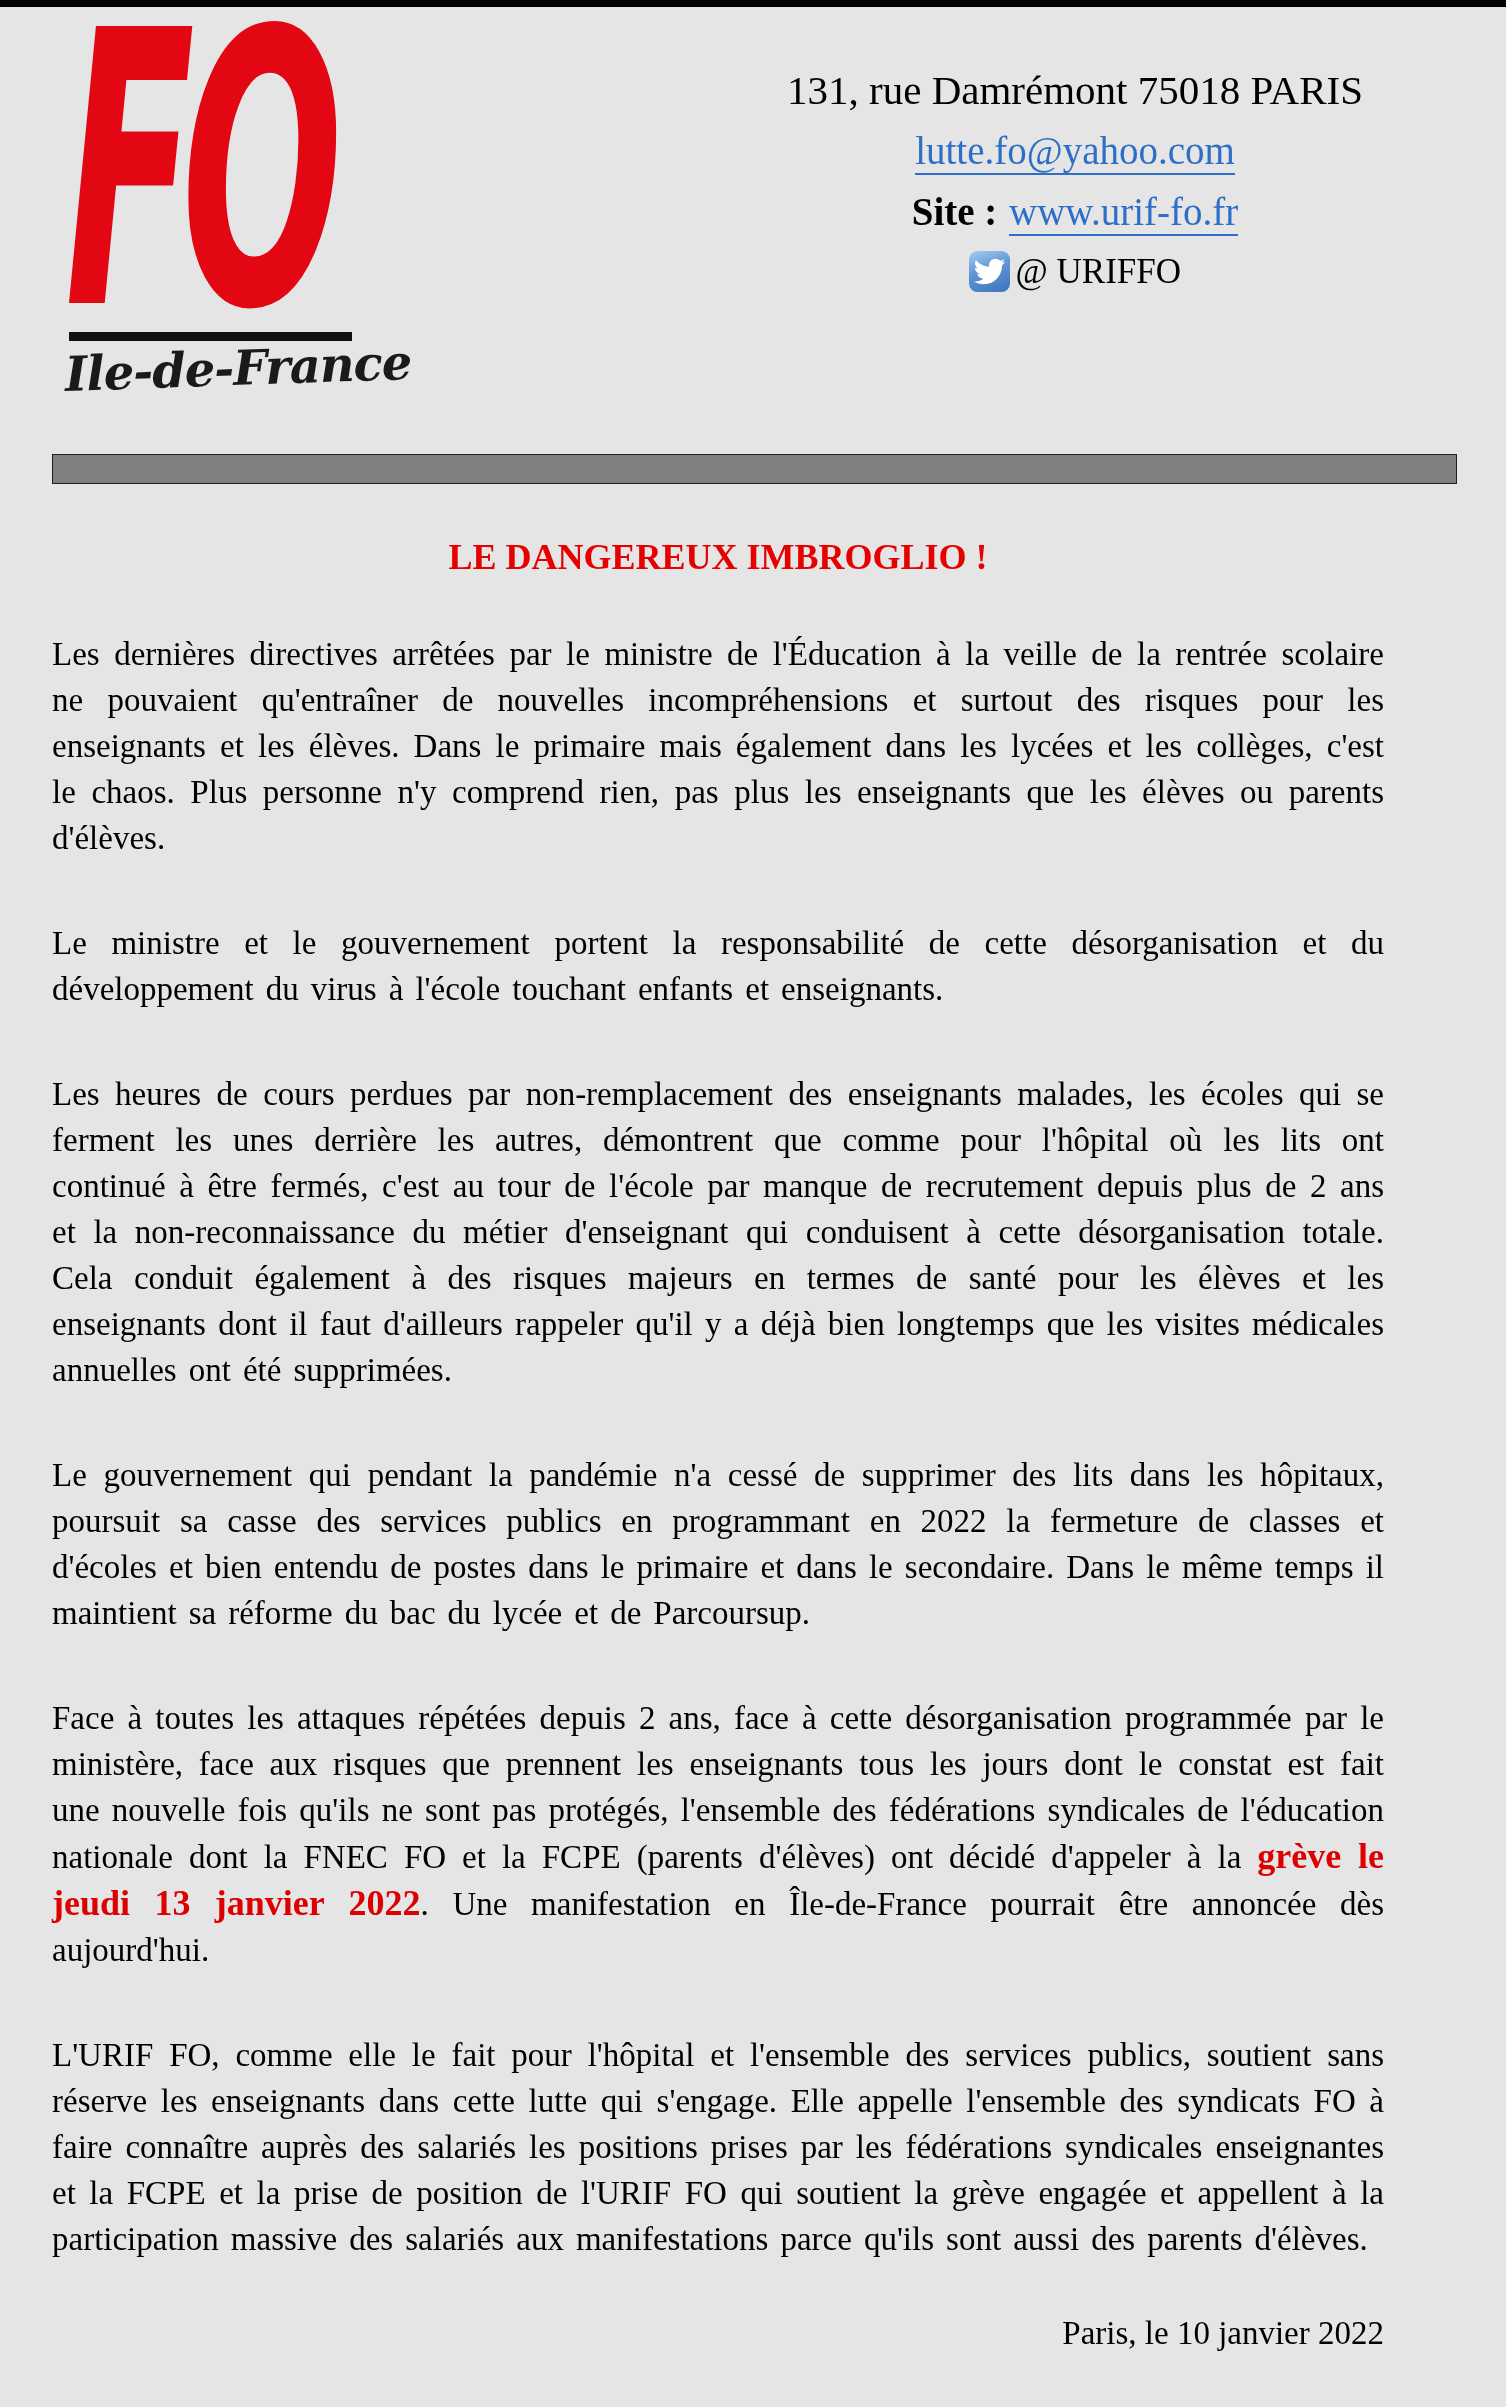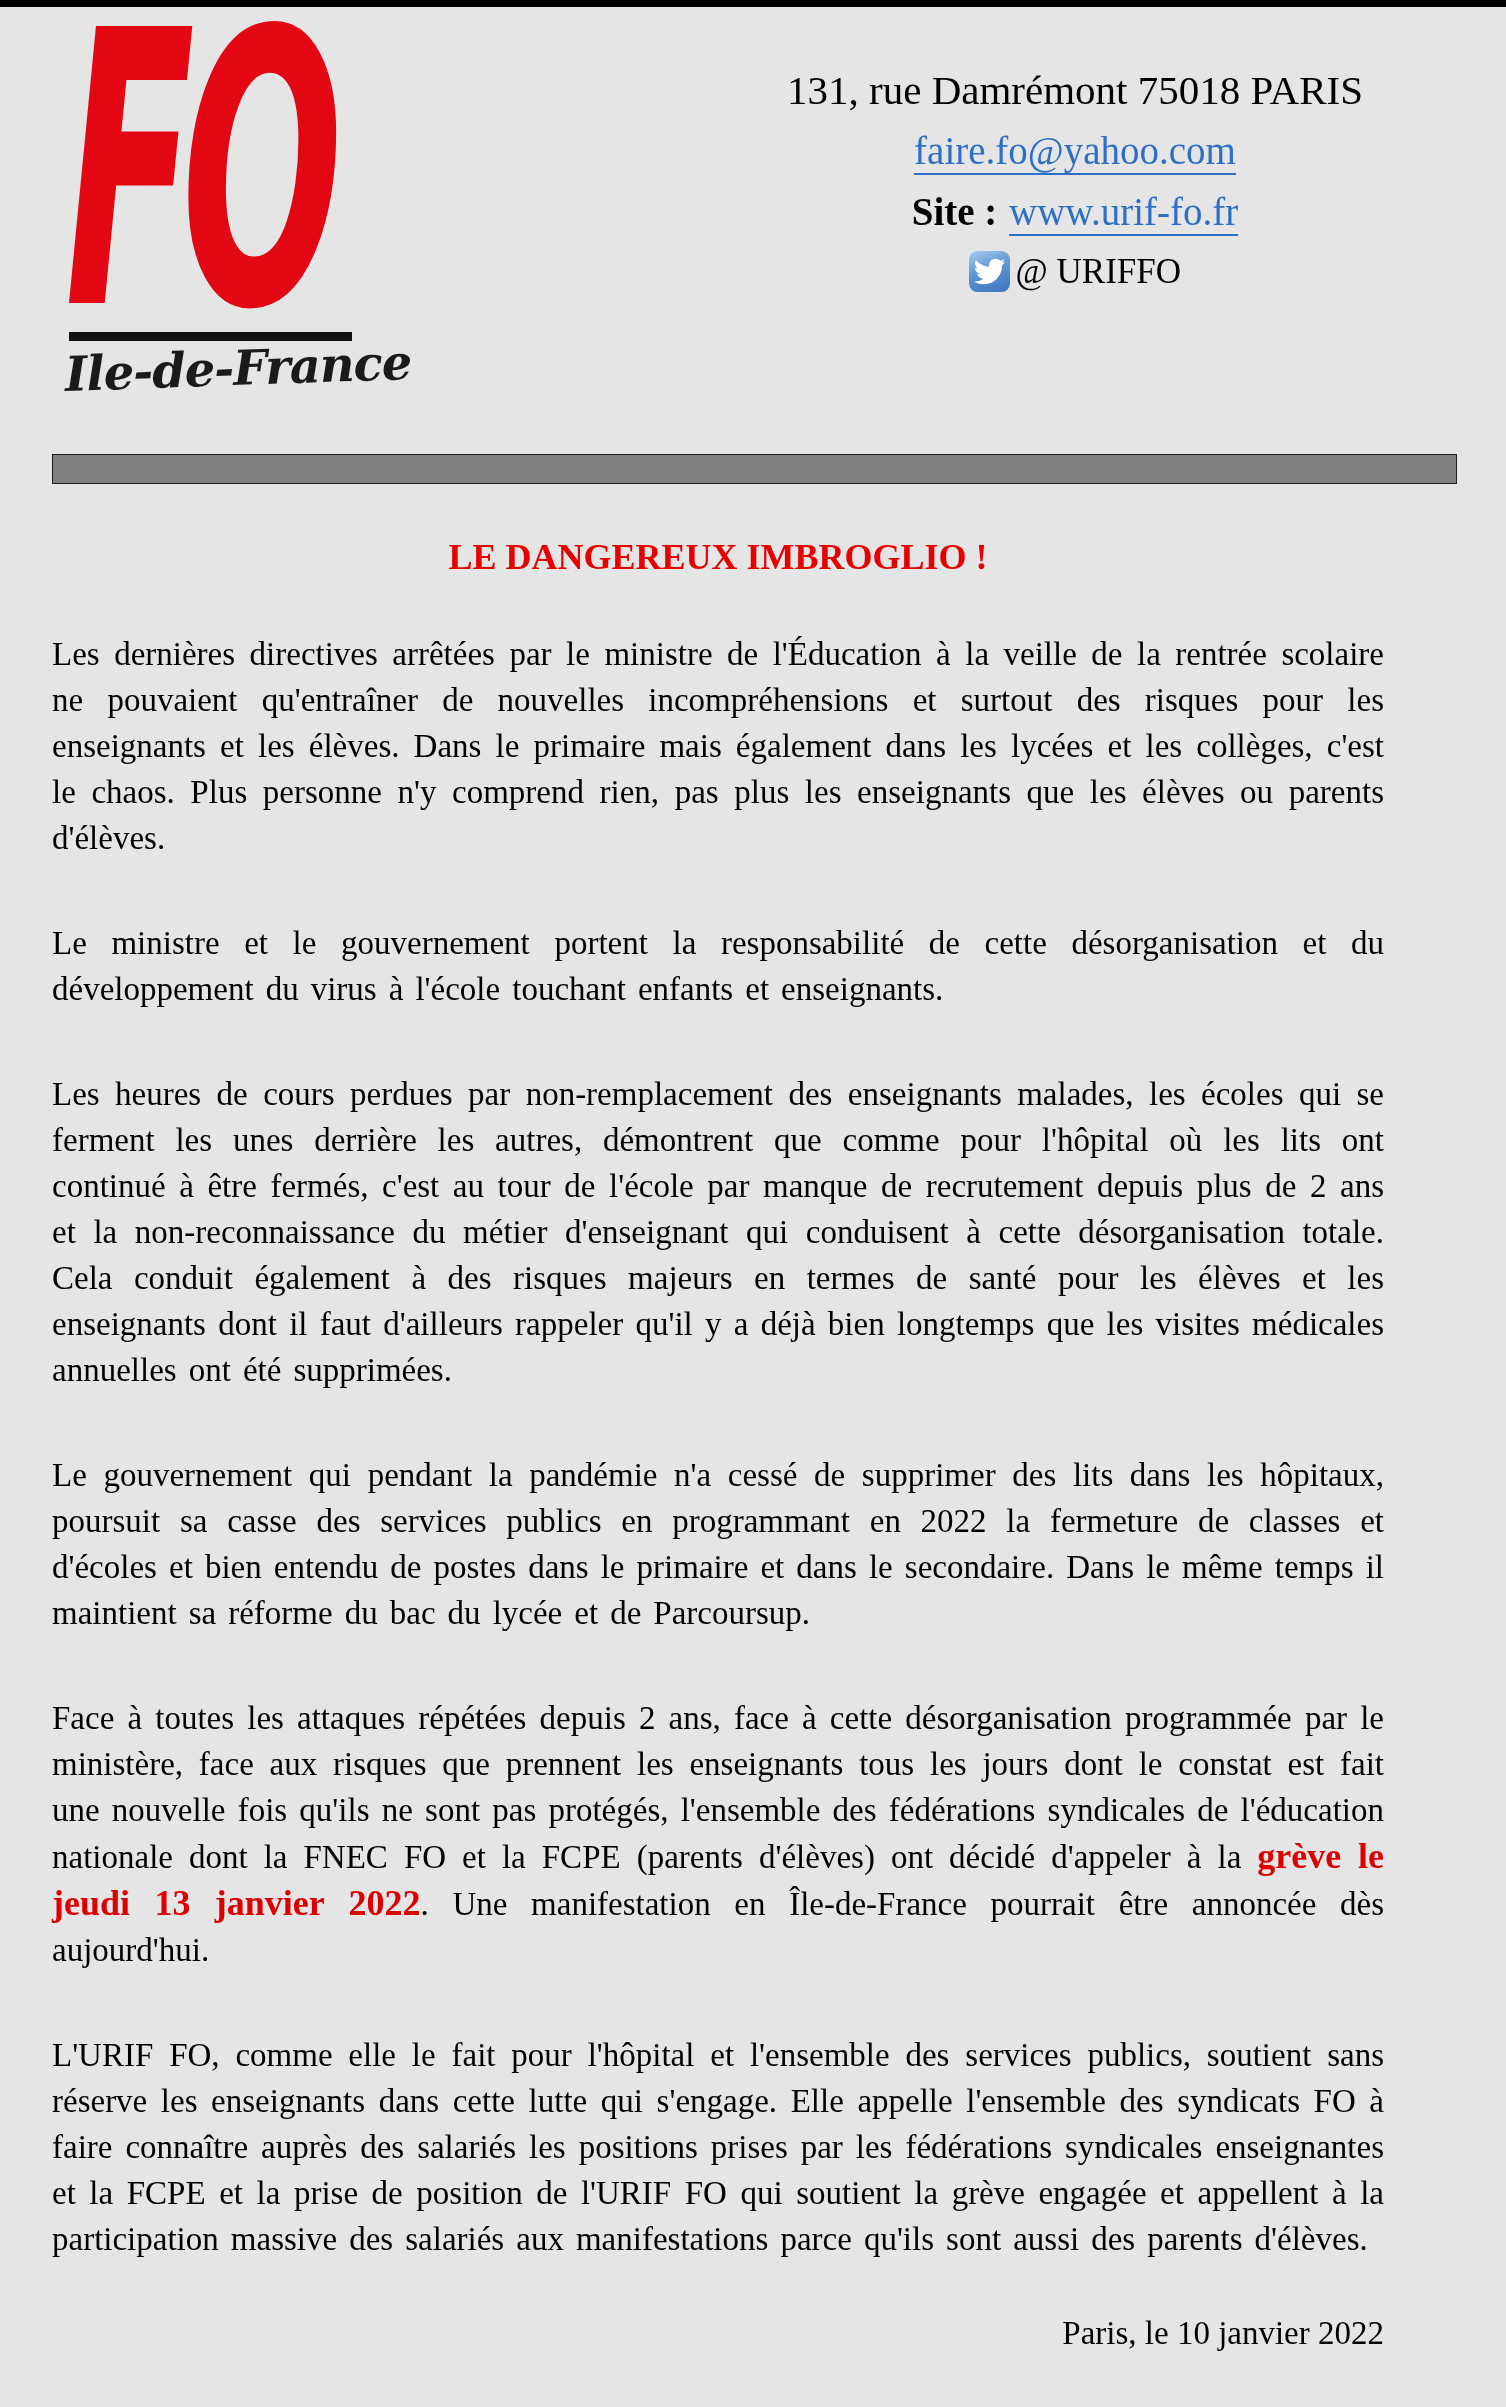--- a/index.html
+++ b/index.html
@@ -117,21 +117,21 @@
 
   <header class="header">
     <div class="logo-block">
       <div class="fo-logo">FO</div>
       <div class="logo-rule"></div>
       <div class="logo-region">Ile-de-France</div>
     </div>
 
     <div class="address-block">
       <div class="addr-line addr-address">131, rue Damrémont 75018 PARIS</div>
-      <div class="addr-line addr-email"><a href="#">faire.fo@yahoo.com</a></div>
+      <div class="addr-line addr-email"><a href="#">lutte.fo@yahoo.com</a></div>
       <div class="addr-line addr-site"><span class="site-label">Site :</span><a href="#">www.urif-fo.fr</a></div>
       <div class="addr-line addr-twitter">
         <span class="twitter-icon">
           <svg viewBox="0 0 24 24" xmlns="http://www.w3.org/2000/svg" aria-hidden="true">
             <path fill="#ffffff" d="M23.954 4.569c-.885.389-1.83.654-2.825.775 1.014-.611 1.794-1.574 2.163-2.723-.951.555-2.005.959-3.127 1.184-.896-.959-2.173-1.559-3.591-1.559-2.717 0-4.92 2.203-4.92 4.917 0 .39.045.765.127 1.124C7.691 8.094 4.066 6.13 1.64 3.161c-.427.722-.666 1.561-.666 2.475 0 1.71.87 3.213 2.188 4.096-.807-.026-1.566-.248-2.228-.616v.061c0 2.385 1.693 4.374 3.946 4.827-.413.111-.849.171-1.296.171-.314 0-.615-.03-.916-.086.631 1.953 2.445 3.377 4.604 3.417-1.68 1.319-3.809 2.105-6.102 2.105-.39 0-.779-.023-1.17-.067 2.189 1.394 4.768 2.209 7.557 2.209 9.054 0 13.999-7.496 13.999-13.986 0-.209 0-.42-.015-.63.961-.689 1.8-1.56 2.46-2.548l-.047-.02z"></path>
           </svg>
         </span>
         <span>@ URIFFO</span>
       </div>
     </div>

